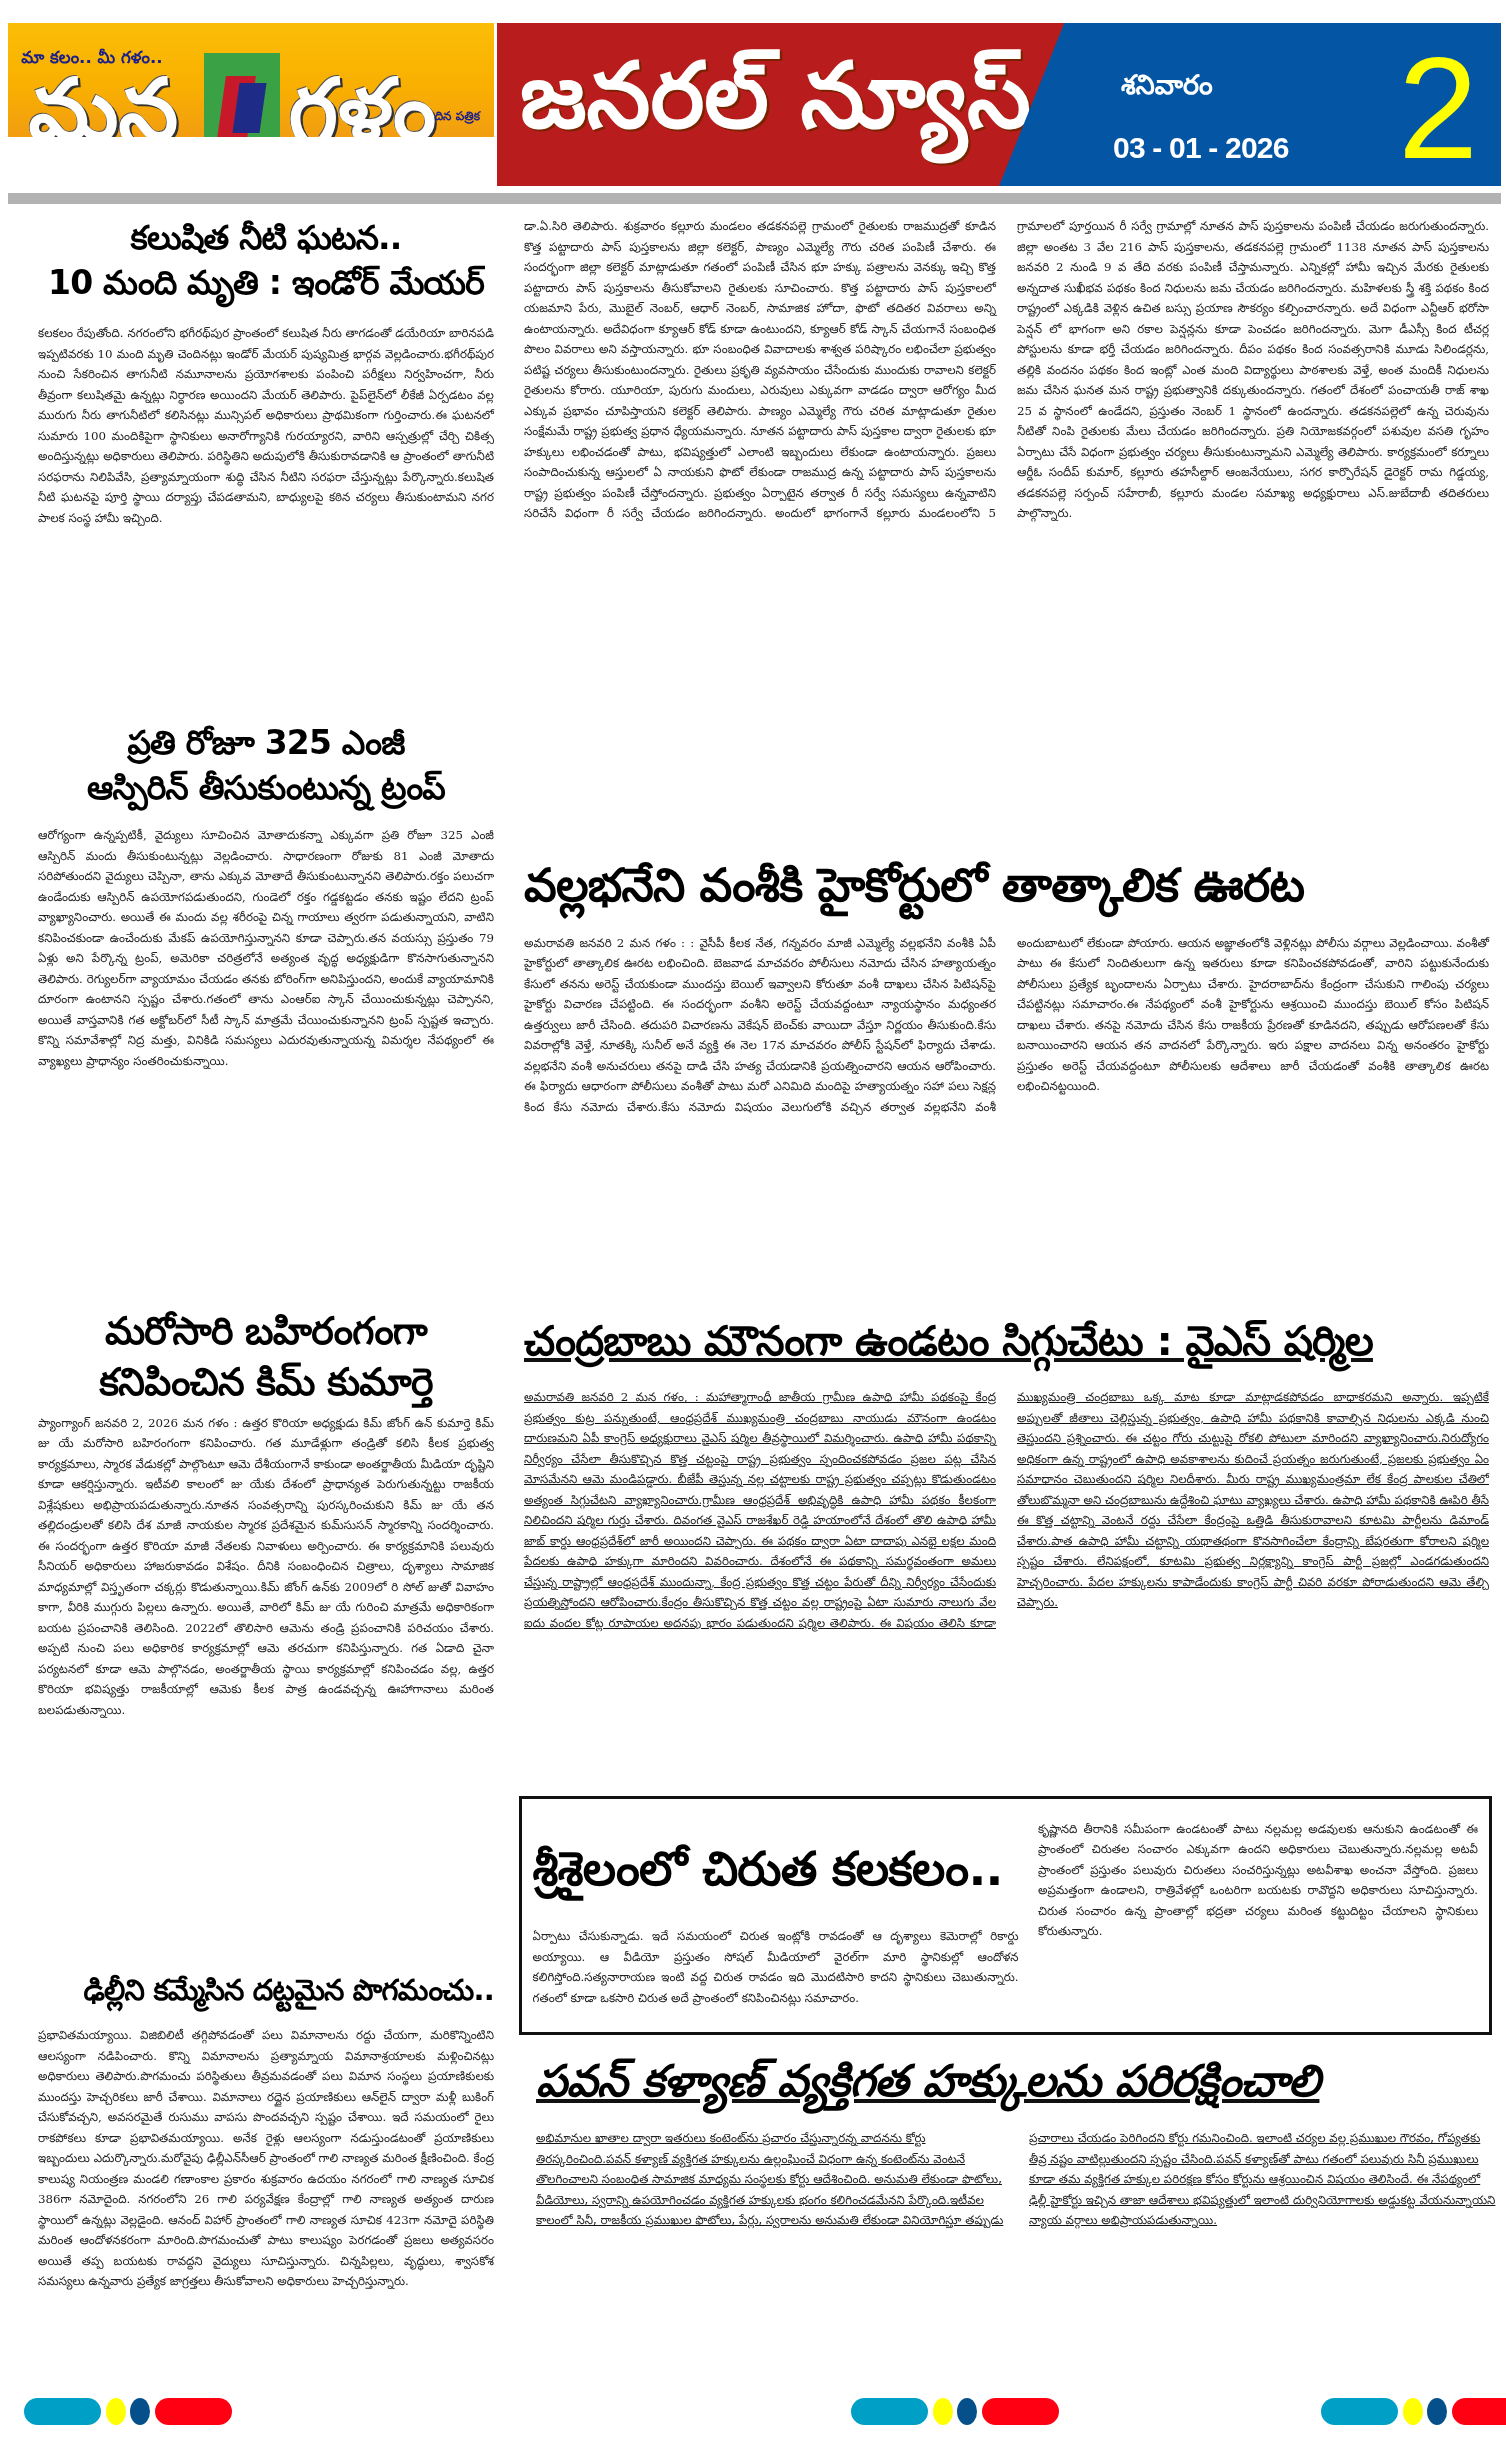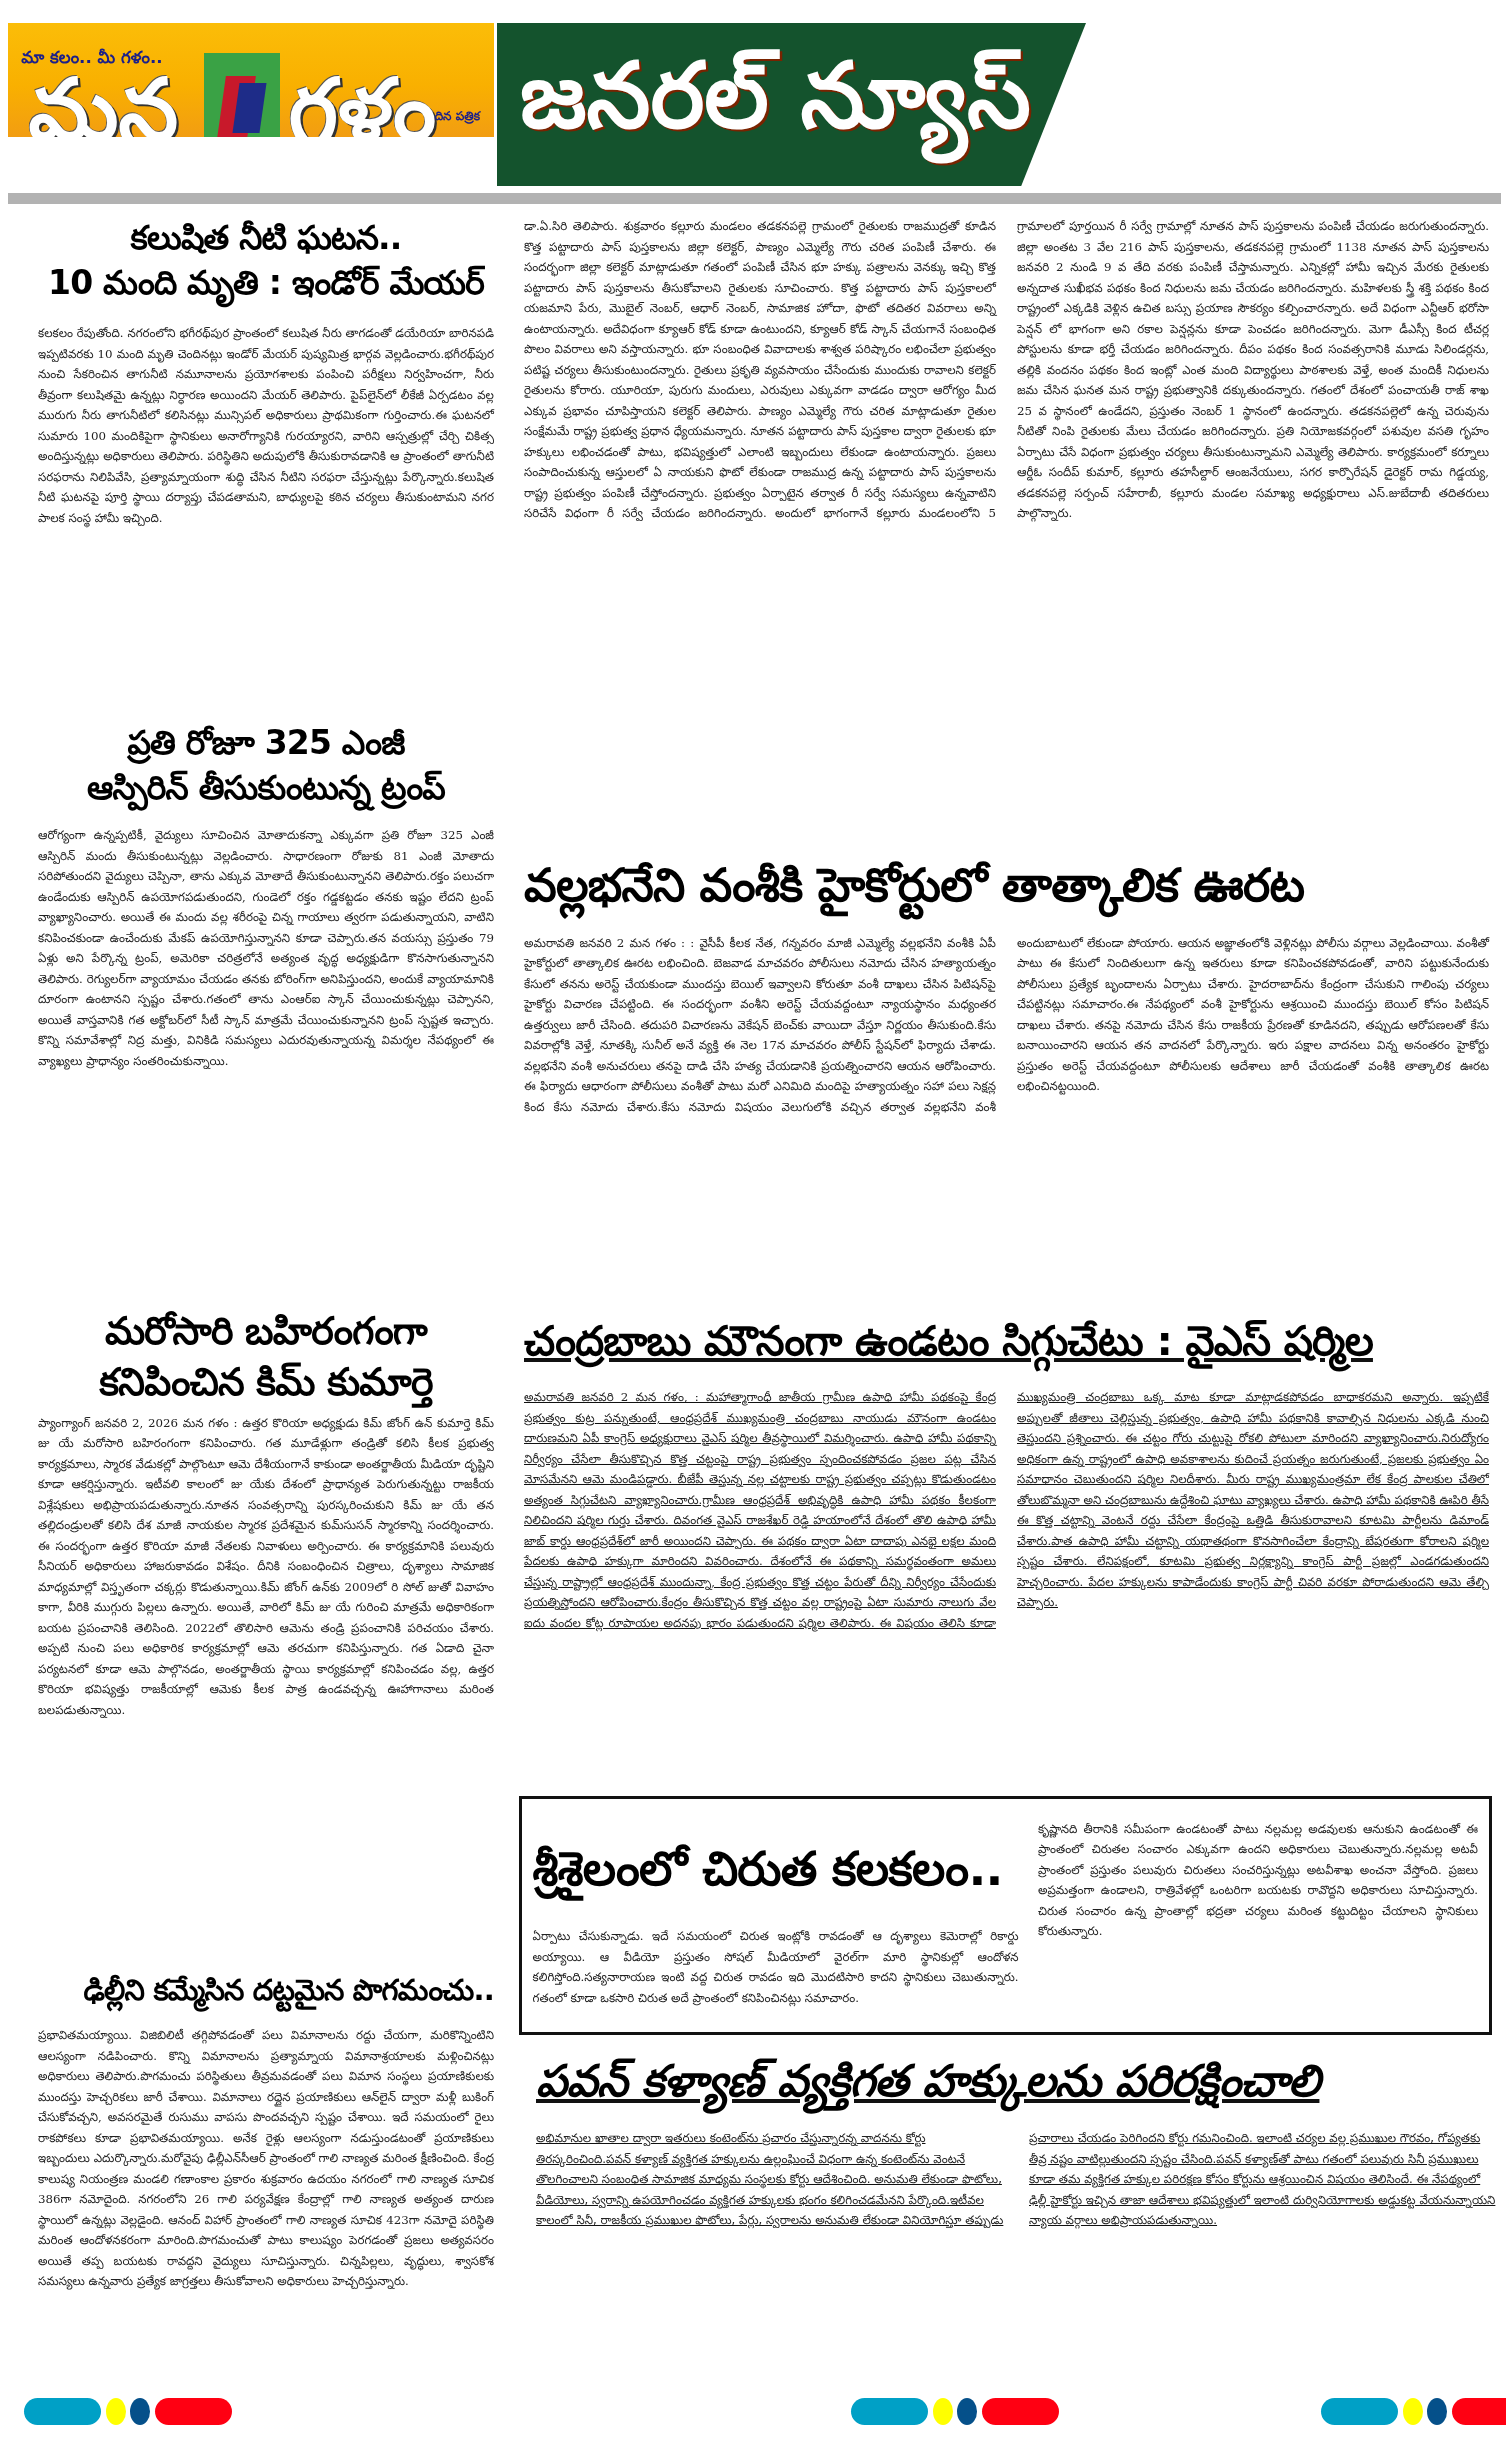--- a/index.html
+++ b/index.html
@@ -11,21 +11,21 @@
   .logo-box { position: absolute; left: 7.6px; top: 23px; width: 486px; height: 114px; background: linear-gradient(#fbbd08 0%, #f9b000 55%, #f29d12 100%); overflow: hidden; }
   .logo-tagline { position: absolute; left: 13.7px; top: 24px; font-size: 16.7px; font-weight: bold; color: #1b1f8a; }
   .logo-emblem { position: absolute; left: 196px; top: 30px; width: 76px; height: 114px; background: #3aa245; }
   .logo-emblem::before { content: ""; position: absolute; left: 16.7px; top: 23px; width: 30px; height: 84px; background: #c8192b; transform: skewX(-8deg); }
   .logo-emblem::after { content: ""; position: absolute; left: 32px; top: 30px; width: 27px; height: 50px; background: #1e2c88; transform: skewX(-8deg); }
   .logo-word { position: absolute; top: 44px; font-size: 85px; font-weight: bold; color: #ffffff; text-shadow: 2.3px 2.3px 0 #333, -0.8px -0.8px 0 #555; line-height: 1; }
   .logo-word.left { left: 21px; }
   .logo-word.right { left: 281px; }
   .logo-sub { position: absolute; right: 13.7px; bottom: 10.6px; font-size: 12px; font-weight: bold; color: #1b1f8a; }
 
-  .section-box { position: absolute; left: 497px; top: 23px; width: 589px; height: 163px; background: #14532d; clip-path: polygon(0 0, 100% 0, 89% 100%, 0 100%); }
+  .section-box { position: absolute; left: 497px; top: 23px; width: 589px; height: 163px; background: #b91c1c; clip-path: polygon(0 0, 100% 0, 89% 100%, 0 100%); }
   .section-title { position: absolute; left: 23px; top: 23px; font-size: 91px; font-weight: bold; color: #ffffff; text-shadow: 2.3px 2.3px 0 #7a2300; line-height: 1.1; white-space: nowrap; }
 
   .date-box { position: absolute; left: 999px; top: 23px; width: 502px; height: 163px; background: #0456a5; clip-path: polygon(13% 0, 100% 0, 100% 100%, 0 100%); }
   .day-name { position: absolute; left: 122px; top: 46px; font-size: 27px; font-weight: bold; color: #ffffff; }
   .issue-date { position: absolute; left: 114px; top: 108px; font-size: 30px; font-weight: bold; color: #ffffff; font-family: "Liberation Sans", sans-serif; letter-spacing: -0.8px; }
   .page-number { position: absolute; right: 23px; top: 13.7px; font-size: 144px; font-weight: normal; color: #ffff00; font-family: "Liberation Sans", sans-serif; line-height: 1; }
   .masthead-rule { position: absolute; left: 7.6px; top: 193px; width: 1493px; height: 10.6px; background: #b2b2b2; }
 
   
   .article { position: absolute; }
@@ -82,20 +82,25 @@
 <header class="masthead">
   <div class="logo-box">
     <span class="logo-tagline">మా కలం.. మీ గళం..</span>
     <span class="logo-emblem"></span>
     <span class="logo-word left">మన</span>
     <span class="logo-word right">గళం</span>
     <span class="logo-sub">దిన పత్రిక</span>
   </div>
   <div class="section-box">
     <span class="section-title">జనరల్ న్యూస్</span>
+  </div>
+  <div class="date-box">
+    <span class="day-name">శనివారం</span>
+    <span class="issue-date">03 - 01 - 2026</span>
+    <span class="page-number">2</span>
   </div>
   <div class="masthead-rule"></div>
 </header>
 
 <article class="article" id="a1">
   <h2 class="headline">
     <span>కలుషిత నీటి ఘటన..</span><br>
     <span>10 మంది మృతి : ఇండోర్ మేయర్</span>
   </h2>
   <p class="body">కలకలం రేపుతోంది. నగరంలోని భగీరథ్‌పుర ప్రాంతంలో కలుషిత నీరు తాగడంతో డయేరియా బారినపడి ఇప్పటివరకు 10 మంది మృతి చెందినట్లు ఇండోర్ మేయర్ పుష్యమిత్ర భార్గవ వెల్లడించారు.భగీరథ్‌పుర నుంచి సేకరించిన తాగునీటి నమూనాలను ప్రయోగశాలకు పంపించి పరీక్షలు నిర్వహించగా, నీరు తీవ్రంగా కలుషితమై ఉన్నట్లు నిర్ధారణ అయిందని మేయర్ తెలిపారు. పైప్‌లైన్‌లో లీకేజీ ఏర్పడటం వల్ల మురుగు నీరు తాగునీటిలో కలిసినట్లు మున్సిపల్ అధికారులు ప్రాథమికంగా గుర్తించారు.ఈ ఘటనలో సుమారు 100 మందికిపైగా స్థానికులు అనారోగ్యానికి గురయ్యారని, వారిని ఆస్పత్రుల్లో చేర్చి చికిత్స అందిస్తున్నట్లు అధికారులు తెలిపారు. పరిస్థితిని అదుపులోకి తీసుకురావడానికి ఆ ప్రాంతంలో తాగునీటి సరఫరాను నిలిపివేసి, ప్రత్యామ్నాయంగా శుద్ధి చేసిన నీటిని సరఫరా చేస్తున్నట్లు పేర్కొన్నారు.కలుషిత నీటి ఘటనపై పూర్తి స్థాయి దర్యాప్తు చేపడతామని, బాధ్యులపై కఠిన చర్యలు తీసుకుంటామని నగర పాలక సంస్థ హామీ ఇచ్చింది.</p>

